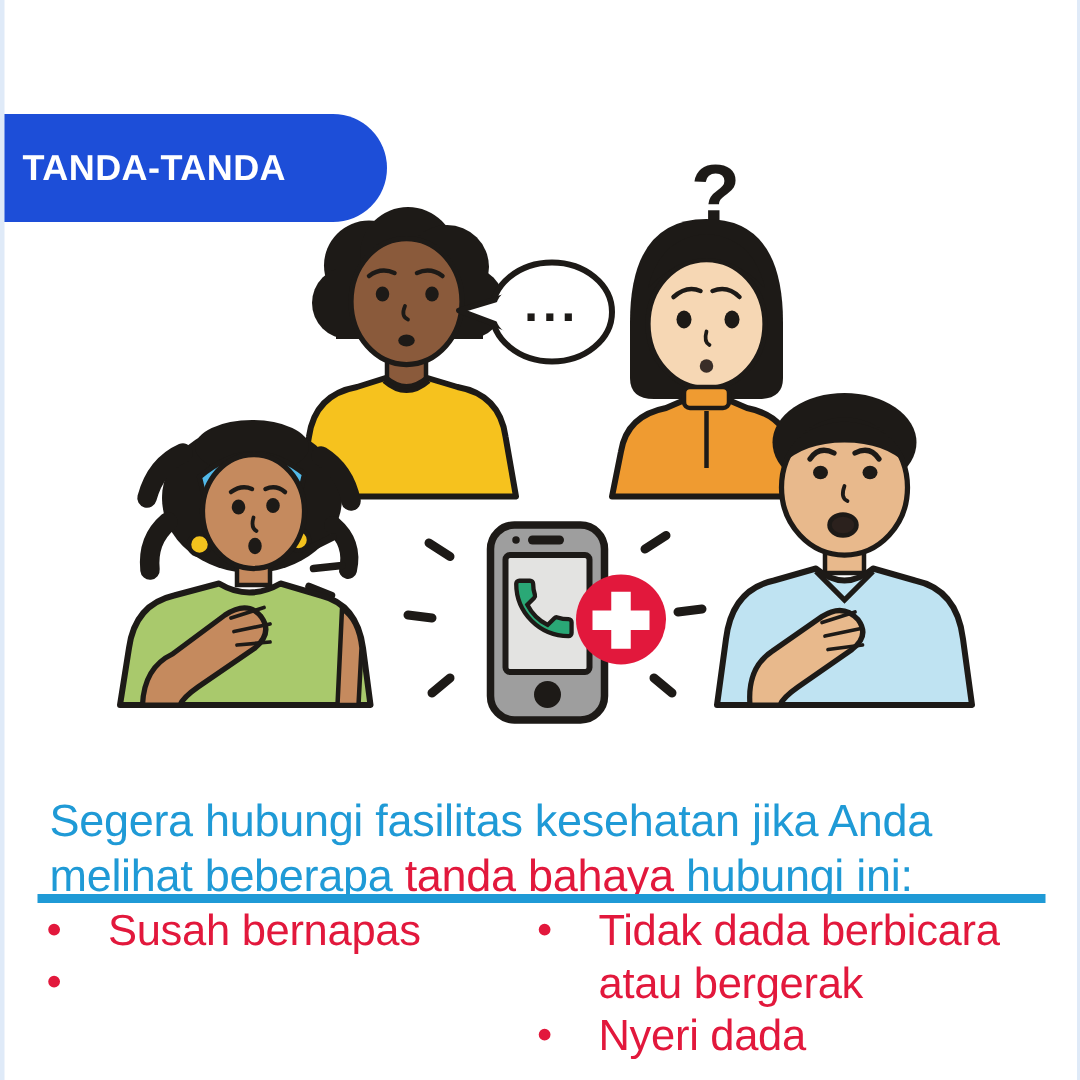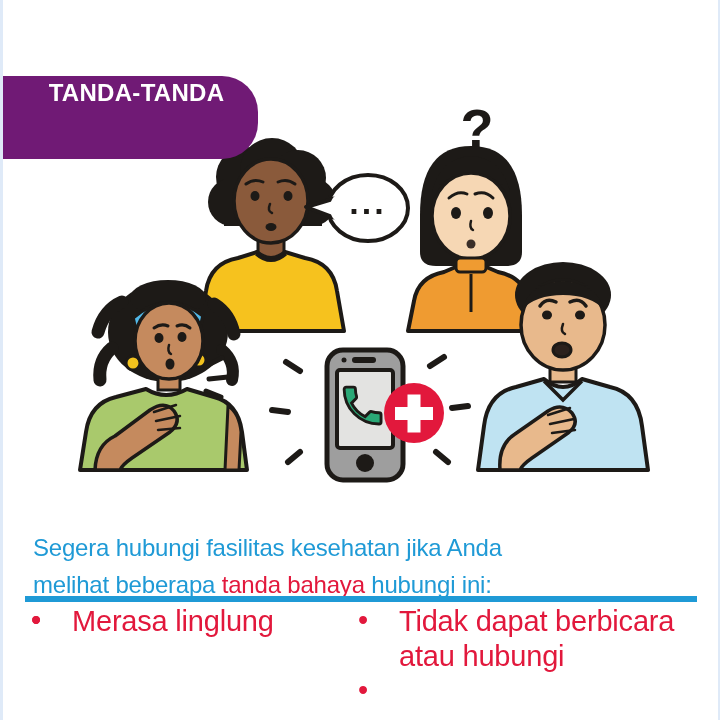--- a/index.html
+++ b/index.html
@@ -1,26 +1,26 @@
 <!DOCTYPE html>
 <html><head>
 <meta charset="utf-8">
 <style>
   html,body{margin:0;padding:0;background:#fff;}
   .page{position:relative;width:720px;height:720px;background:#ffffff;overflow:hidden;
         font-family:"Liberation Sans",sans-serif;}
   .edge{position:absolute;top:0;bottom:0;width:3px;background:#dfeaf8;z-index:5;}
   .edge.left{left:0;}
   .edge.right{right:0;width:2px;}
-  .badge{position:absolute;left:0;top:76px;width:258px;height:83px;background:#701a75;
+  .badge{position:absolute;left:0;top:76px;width:258px;height:72px;background:#1d4ed8;
          border-radius:0 36px 36px 0;color:#ffffff;font-weight:bold;font-size:24px;
-         line-height:33px;display:flex;justify-content:center;
+         line-height:33px;display:flex;flex-direction:column;justify-content:center;
          padding-left:15px;box-sizing:border-box;z-index:3;letter-spacing:.3px;}
   .art{position:absolute;left:0;top:0;z-index:1;}
-  .intro{position:absolute;left:33px;top:529px;width:670px;font-size:24px;line-height:37px;
+  .intro{position:absolute;left:33px;top:529px;width:670px;font-size:30px;line-height:37px;
          color:#1f9ad6;letter-spacing:-.2px;z-index:2;}
   .intro .hl{color:#e2183c;margin-top:20px;}
   .rule{position:absolute;left:25px;top:596px;width:672px;height:6px;background:#1f9ad6;z-index:2;}
   ul.col{position:absolute;top:604px;margin:0;padding:0;list-style:none;font-size:29px;
          line-height:35px;color:#e2183c;letter-spacing:-.2px;z-index:2;}
   ul.col li{position:relative;padding-left:47px;}
   ul.col .dot{position:absolute;left:6px;top:-1px;}
   .col-left{left:25px;width:330px;}
   .col-right{left:352px;width:360px;}
 </style>
@@ -154,30 +154,31 @@
   <div class="intro">
     <div>Segera hubungi fasilitas kesehatan jika Anda</div>
     <div><span>melihat beberapa </span><span class="hl">tanda bahaya</span><span> hubungi ini:</span></div>
   </div>
 
   <div class="rule"></div>
 
   <ul class="col col-left">
     <li>
       <span class="dot">•</span>
+      <span>Susah bernapas</span>
     </li>
     <li>
       <span class="dot">•</span>
-      <span>Merasa linglung</span>
     </li>
   </ul>
 
   <ul class="col col-right">
     <li>
       <span class="dot">•</span>
-      <span>Tidak dapat berbicara atau hubungi</span>
+      <span>Tidak dada berbicara atau bergerak</span>
     </li>
     <li>
       <span class="dot">•</span>
+      <span>Nyeri dada</span>
     </li>
   </ul>
 
 </div>
 
 </body></html>

